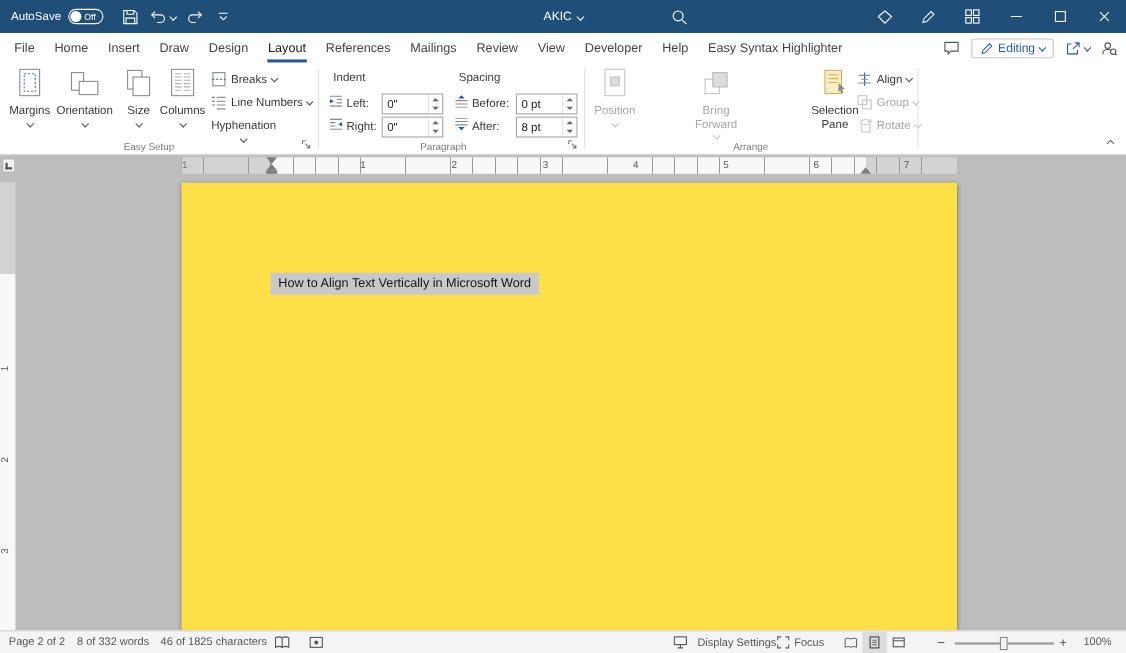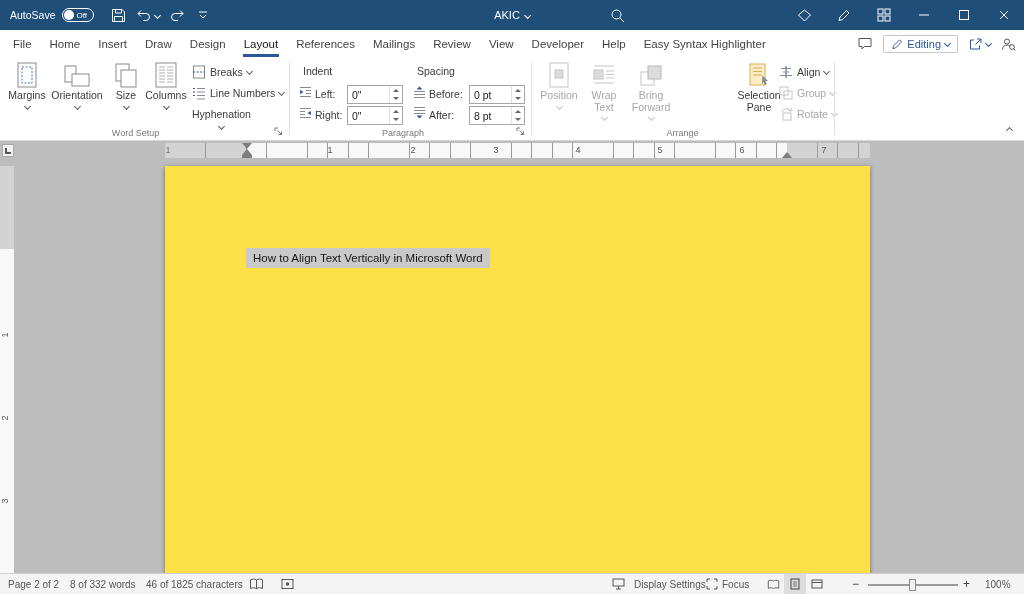--- a/index.html
+++ b/index.html
@@ -32,21 +32,21 @@
   .share-btn { display:flex; align-items:center; gap:3px; color:#2b579a; }
 
   
   .ribbon { position:absolute; top:57px; left:0; right:0; height:84px; background:#fff; border-bottom:1px solid #d6d6d6; }
   .rgroup { position:absolute; top:0; bottom:0; }
   .gdiv { position:absolute; top:5px; bottom:5px; width:1px; background:#e1e1e1; }
   .glabel { position:absolute; bottom:2px; left:0; right:0; text-align:center; font-size:9px; color:#7a7a7a; }
   .launcher { position:absolute; right:5px; bottom:3px; width:11px; height:11px; display:flex; align-items:center; justify-content:center; }
   .bigbtn { position:absolute; top:3px; display:flex; flex-direction:column; align-items:center; }
   .bigbtn .bicon { height:28px; display:flex; align-items:flex-end; justify-content:center; }
-  .bigbtn .blbl { margin-top:2px; font-size:10.5px; line-height:11.5px; text-align:center; color:#3b3a39; }
+  .bigbtn .blbl { margin-top:8px; font-size:10.5px; line-height:11.5px; text-align:center; color:#3b3a39; }
   .bigbtn .cv { margin-top:2px; color:#605e5c; }
   .bigbtn.disabled .blbl { color:#a8a6a4; }
   .bigbtn.disabled .cv { color:#c3c1bf; }
   .smallbtn { position:absolute; height:19px; display:flex; align-items:center; gap:4px; font-size:10.5px; color:#3b3a39; white-space:nowrap; }
   .smallbtn .cv { color:#605e5c; }
   .smallbtn.disabled { color:#a8a6a4; }
   .smallbtn.disabled .cv { color:#c3c1bf; }
   .pheading { position:absolute; font-size:10.5px; color:#3b3a39; }
   .prow-label { position:absolute; font-size:10.5px; color:#3b3a39; }
   .picon { position:absolute; }
@@ -285,21 +285,21 @@
     </div>
     <div class="smallbtn" style="left:192px; top:47px;flex-direction:column;">
       <svg width="14" height="14" viewBox="0 0 14 14">
           <path d="M2 3.5 h10 M2 7 h6" stroke="#8a8a8a"></path>
           <path d="M10 7 h3" stroke="#2b579a"></path>
           <path d="M2 10.5 h9" stroke="#8a8a8a"></path>
         </svg>
       <span>Hyphenation</span>
       <span class="cv"></span>
     </div>
-    <div class="glabel" style="right:18px;">Word Setup</div>
+    <div class="glabel" style="right:18px;">Easy Setup</div>
     <span class="launcher">
       <svg width="9" height="9" viewBox="0 0 9 9">
           <path d="M1 1 h3 M1 1 v3 M3.5 3.5 L7.5 7.5 M7.5 4.5 V7.5 H4.5" fill="none" stroke="#777"></path>
         </svg>
     </span>
   </div>
   <div class="gdiv" style="left:289px;"></div>
 
   <div class="rgroup" style="left:289px; width:242px;">
     <span class="pheading" style="left:14px; top:8px;">Indent</span>
@@ -376,30 +376,20 @@
 
   <div class="rgroup" style="left:531px; width:303px;">
     <div class="bigbtn disabled" style="left:6px; width:44px;">
       <span class="bicon">
           <svg width="24" height="26" viewBox="0 0 24 26">
             <rect x="3" y="1" width="18" height="24" fill="none" stroke="#c4c4c4"></rect>
             <rect x="8" y="8" width="8" height="8" fill="#dcdcdc" stroke="#c4c4c4"></rect>
           </svg>
         </span>
       <span class="blbl">Position</span>
-      <span class="cv"></span>
-    </div>
-    <div class="bigbtn disabled" style="left:52px; width:42px;">
-      <span class="bicon">
-          <svg width="24" height="24" viewBox="0 0 24 24">
-            <path d="M2 2 h20 M14 7 h8 M14 10.5 h8 M14 14 h8 M2 19 h20" stroke="#c4c4c4"></path>
-            <rect x="2" y="6" width="9" height="9" fill="#dcdcdc" stroke="#c4c4c4"></rect>
-          </svg>
-        </span>
-      <span class="blbl">Wrap Text</span>
       <span class="cv"></span>
     </div>
     <div class="bigbtn disabled" style="left:96px; width:48px;">
       <span class="bicon">
           <svg width="24" height="24" viewBox="0 0 24 24">
             <rect x="2" y="8" width="13" height="13" fill="none" stroke="#c4c4c4"></rect>
             <rect x="9" y="2" width="13" height="13" fill="#dcdcdc" stroke="#b8b8b8"></rect>
           </svg>
         </span>
       <span class="blbl">Bring Forward</span>

